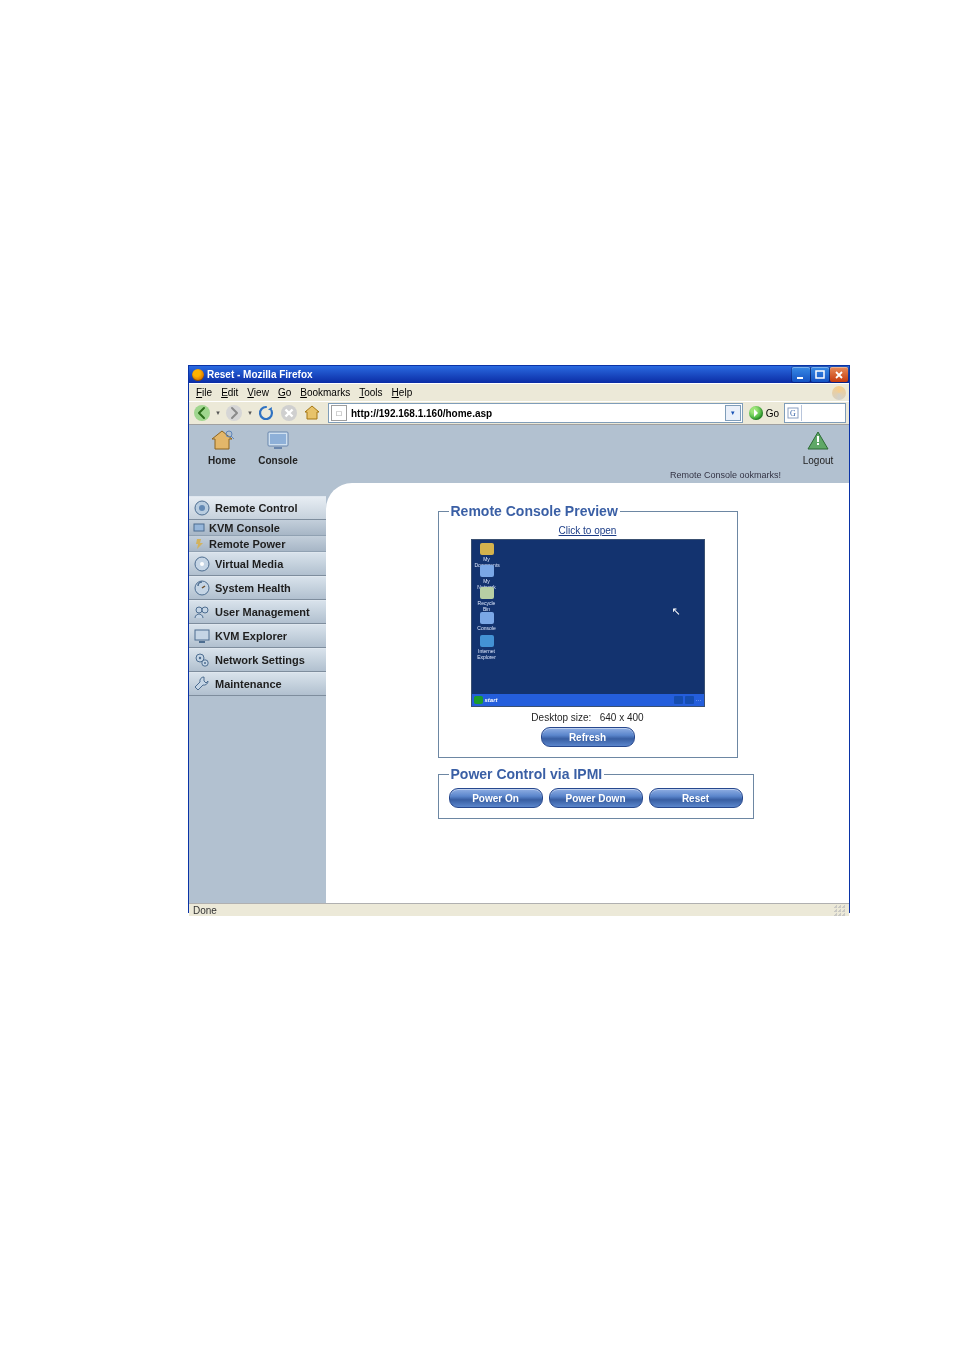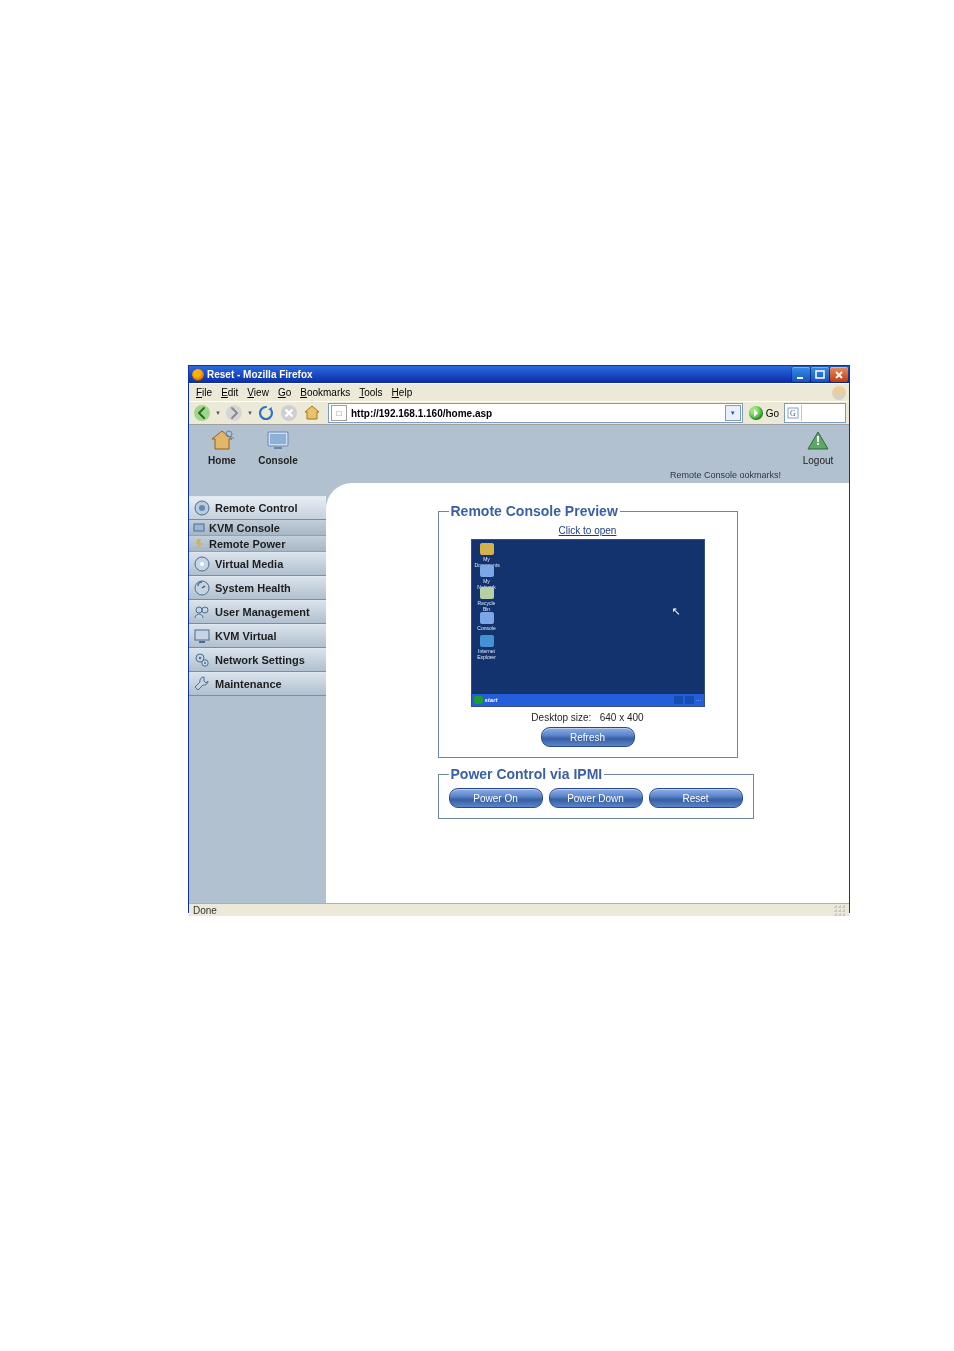--- a/index.html
+++ b/index.html
@@ -66,21 +66,21 @@
   .preview .taskbar { position:absolute; left:0; right:0; bottom:0; height:12px; background:#245edc; display:flex; align-items:center; justify-content: space-between; padding:0 2px; }
   .preview .start { display:flex; align-items:center; gap:2px; color:#fff; font-size:6px; font-style:italic; font-weight:bold; }
   .preview .start .orb { width:9px; height:8px; border-radius:2px; background:#1c9d2d; display:flex; align-items:center; justify-content:center; }
   .preview .tray { display:flex; align-items:center; gap:2px; color:#cfe0ff; font-size:6px; }
   .preview .tray .box { width:9px; height:8px; background:#154db0; border-radius:1px; }
   .preview .desk-icon { position:absolute; width:24px; text-align:center; color:#e0eaff; font-size:5px; }
   .preview .desk-icon .glyph { width:14px; height:12px; margin:0 auto; background:#7aa7e6; border-radius:2px; display:flex; align-items:center; justify-content:center; margin-bottom:1px; }
   .cursor-pointer { position:absolute; width:7px; height:7px; color:#fff; }
   .meta-line { text-align:center; font-size:10px; color:#1f1f1f; margin-top:5px; }
   .pillbar { display:flex; justify-content:center; gap:6px; margin-top:4px; }
-  .pill { display:inline-flex; align-items:center; justify-content:center; min-width:76px; height:18px; padding:0 8px; color:#fff; font-size:10px; font-weight:normal; cursor:pointer;
+  .pill { display:inline-flex; align-items:center; justify-content:center; min-width:76px; height:18px; padding:0 8px; color:#fff; font-size:10px; font-weight:bold; cursor:pointer;
            border:1px solid #27488e; border-radius:9px; background:linear-gradient(to bottom,#8faee3 0%, #5b86cc 40%, #385ea2 60%, #5b86cc 100%); box-shadow: inset 0 1px 0 rgba(255,255,255,.45); }
   
   .statusbar { height:12px; background:#ece9d8; border-top:1px solid #b0b0b0; padding:0 4px; font-size:10px; color:#333; display:flex; align-items:center; justify-content:space-between; }
   .statusbar .grip { width:12px; height:12px; background:
     linear-gradient(135deg, transparent 50%, #bbb 50%) 0 0/4px 4px; opacity:.7; }
 </style>
 </head>
 <body>
 
 <div id="wrap">
@@ -272,21 +272,21 @@
             </span>
           <span class="side-label">User Management</span>
         </div>
         <div class="side-item">
           <span class="side-icon">
               <svg width="18" height="18" viewBox="0 0 18 18">
                 <rect x="2" y="3" width="14" height="10" fill="#c5d5e5" stroke="#4d6d90"></rect>
                 <rect x="6" y="14" width="6" height="2" fill="#4d6d90"></rect>
               </svg>
             </span>
-          <span class="side-label">KVM Virtual</span>
+          <span class="side-label">KVM Explorer</span>
         </div>
         <div class="side-item">
           <span class="side-icon">
               <svg width="18" height="18" viewBox="0 0 18 18">
                 <circle cx="7" cy="7" r="4" fill="#c5d5e5" stroke="#4d6d90"></circle>
                 <circle cx="12" cy="12" r="3.2" fill="#c5d5e5" stroke="#4d6d90"></circle>
                 <circle cx="7" cy="7" r="1.2" fill="#4d6d90"></circle>
                 <circle cx="12" cy="12" r="1" fill="#4d6d90"></circle>
               </svg>
             </span>

